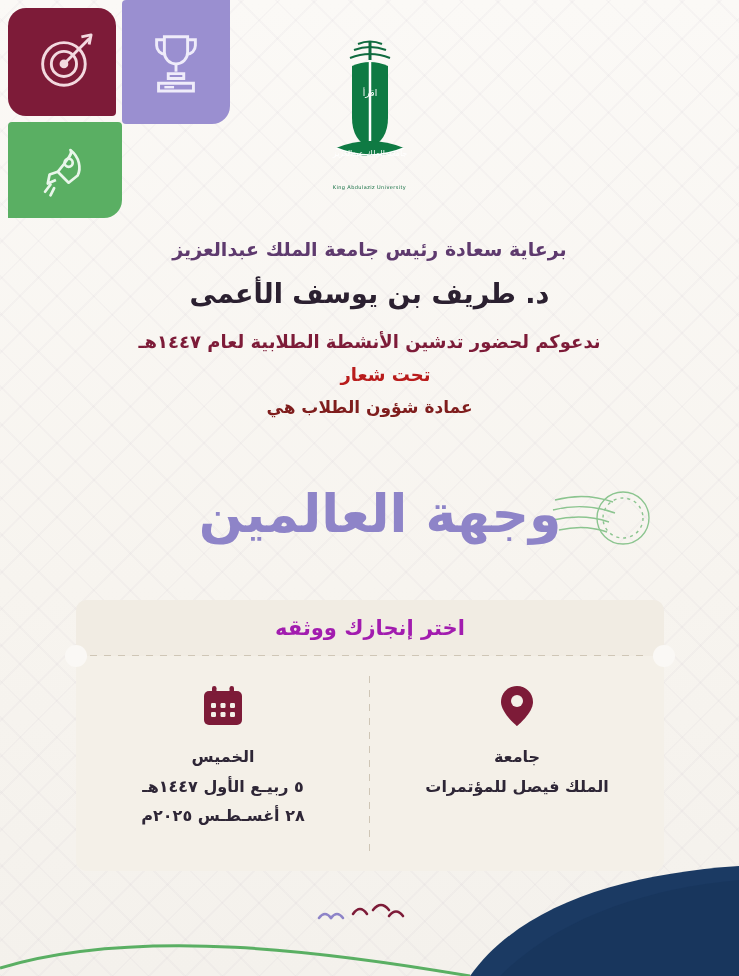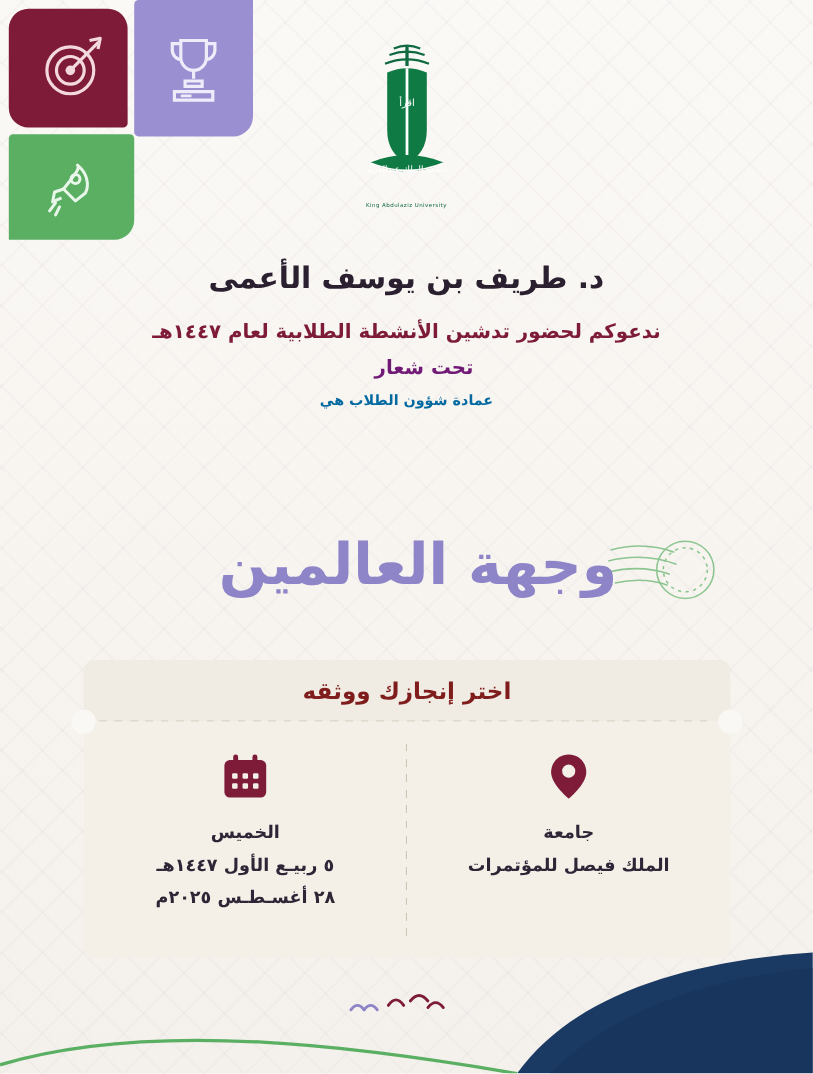--- a/index.html
+++ b/index.html
@@ -114,29 +114,29 @@
   .line-invite {
     font-size: 18px;
     font-weight: 700;
     color: #7d1b38;
     margin-bottom: 12px;
   }
   .line-under {
     font-size: 18px;
     font-weight: 700;
     letter-spacing: 3px;
-    color: #701a75;
+    color: #b91c1c;
     margin-bottom: 12px;
     padding-left: 32px;
   }
   .line-deanship {
-    font-size: 13px;
+    font-size: 17px;
     font-weight: 700;
     letter-spacing: 1.5px;
-    color: #0369a1;
+    color: #7f1d1d;
   }
 
   
   .slogan-zone {
     position: absolute;
     top: 486px;
     left: 0; right: 0;
     height: 110px;
   }
   .slogan {
@@ -169,21 +169,21 @@
   }
   .ticket-head {
     background: #f1ece3;
     border-radius: 10px 10px 0 0;
     height: 56px;
     display: flex;
     align-items: center;
     justify-content: center;
     font-size: 21px;
     font-weight: 700;
-    color: #7f1d1d;
+    color: #a21caf;
     letter-spacing: 1px;
     position: relative;
   }
   .ticket-head:after {
     content:"";
     position:absolute;
     left: 14px; right: 14px; bottom: 0;
     height: 1px;
     background: repeating-linear-gradient(to right, #cfc6b6 0 7px, transparent 7px 14px);
   }
@@ -312,20 +312,21 @@
 
       <path d="M30 112 q34 -14 68 0 q-34 16 -68 0 z" fill="#0f7a43"></path>
       <path d="M30 112 q34 14 68 0" stroke="#ffffff" fill="none" stroke-width="1.6"></path>
       <text x="64" y="120" fill="#ffffff" font-size="8" text-anchor="middle" font-family="'DejaVu Sans', sans-serif">جامعة الملك عبدالعزيز</text>
     </svg>
     <div class="logo-caption">King Abdulaziz University</div>
   </div>
 </div>
 
 <div class="headings">
+  <div class="line-patron">برعاية سعادة رئيس جامعة الملك عبدالعزيز</div>
   <div class="line-name">د. طريف بن يوسف الأعمى</div>
   <div class="line-invite">ندعوكم لحضور تدشين الأنشطة الطلابية لعام ١٤٤٧هـ</div>
   <div class="line-under">تحت شعار</div>
   <div class="line-deanship">عمادة شؤون الطلاب هي</div>
 </div>
 
 <div class="slogan-zone">
   <svg class="stamp" viewBox="0 0 120 96">
     <g fill="none" stroke="#5aaf63" stroke-width="1.4" opacity=".8">
       <circle cx="78" cy="34" r="26"></circle>

